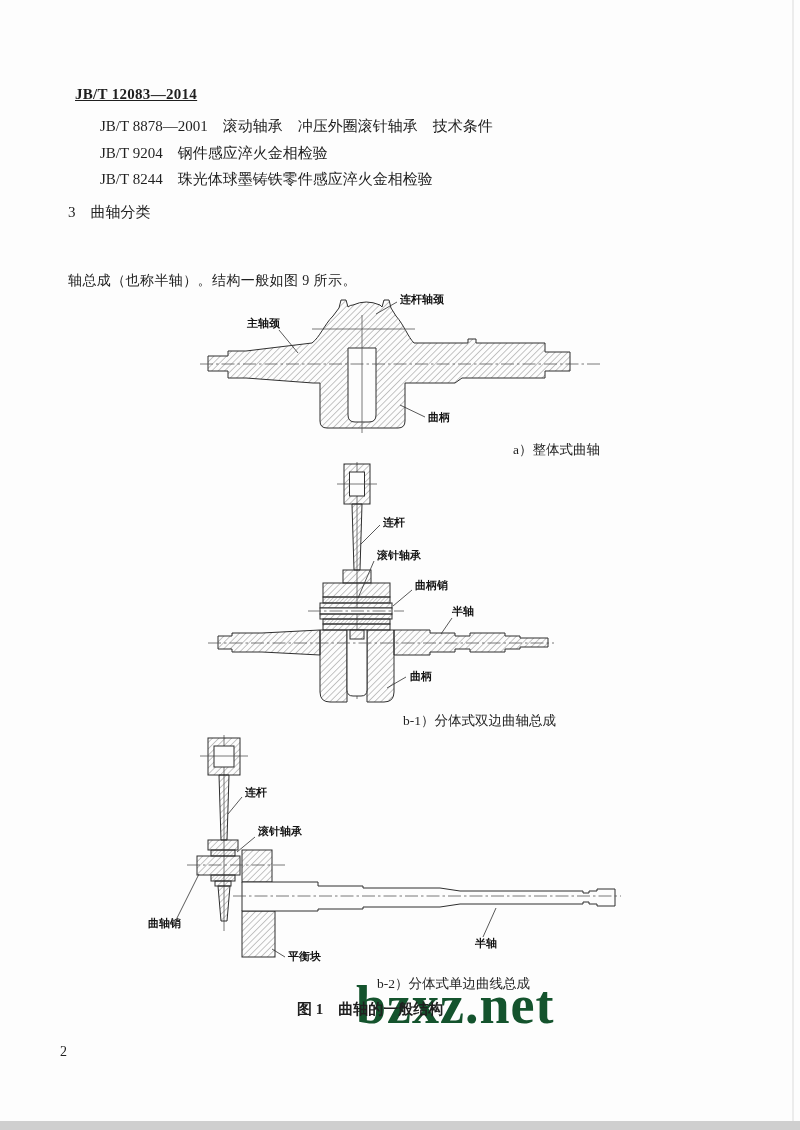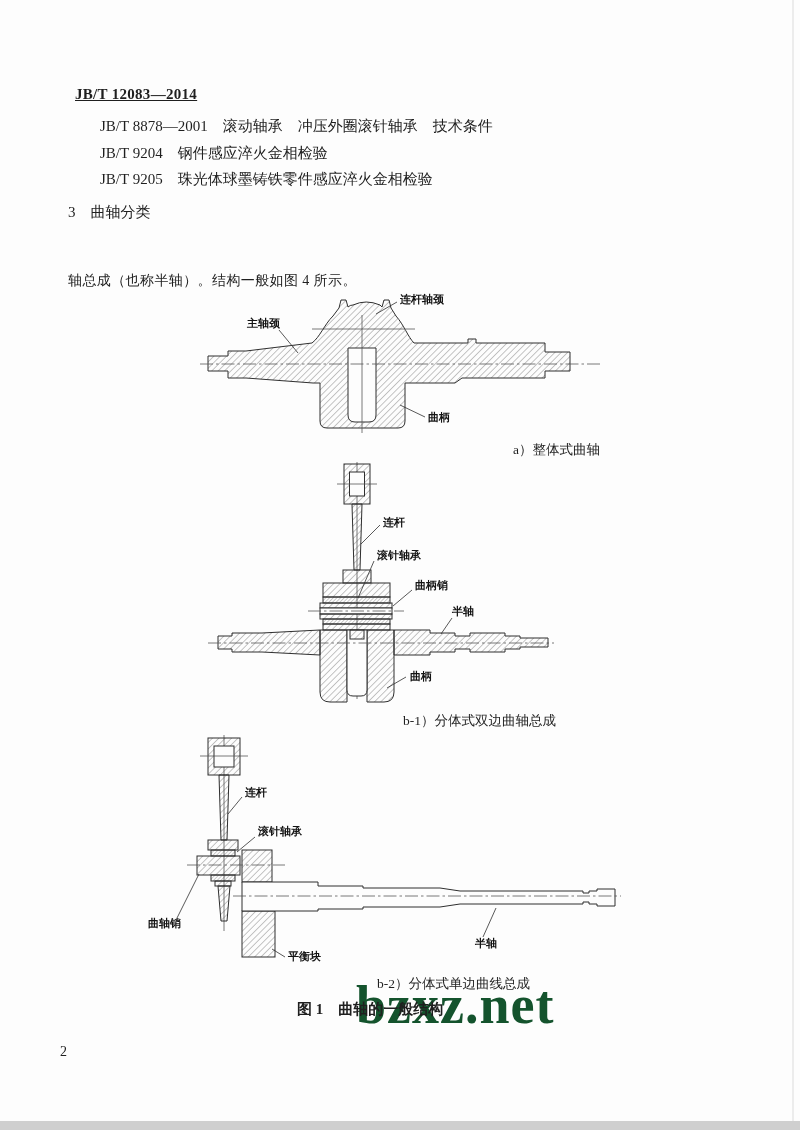--- a/index.html
+++ b/index.html
@@ -32,25 +32,25 @@
 <body>
 
 <div class="page">
 
   <div class="wm">bzxz.net</div>
 
   <div class="hdr">JB/T 12083—2014</div>
 
   <div class="ref" style="top:117px">JB/T 8878—2001　滚动轴承　冲压外圈滚针轴承　技术条件</div>
   <div class="ref" style="top:144px">JB/T 9204　钢件感应淬火金相检验</div>
-  <div class="ref" style="top:170px">JB/T 9205　珠光体球墨铸铁零件感应淬火金相检验</div>
+  <div class="ref" style="top:170px">JB/T 8244　珠光体球墨铸铁零件感应淬火金相检验</div>
 
   <div class="sec">3　曲轴分类</div>
 
-  <div class="pline pl2">轴总成（也称半轴）。结构一般如图 4 所示。</div>
+  <div class="pline pl2">轴总成（也称半轴）。结构一般如图 9 所示。</div>
 
   <svg style="left:200px;top:293px" width="400" height="150" viewBox="0 0 400 150">
     <defs>
       <pattern id="hA" width="4.5" height="4.5" patternUnits="userSpaceOnUse" patternTransform="rotate(45)">
         <line x1="0" y1="0" x2="0" y2="4.5" stroke="#5a5a5a" stroke-width="0.7"></line>
       </pattern>
     </defs>
     <g>
       <path class="oln" fill="url(#hA)" style="fill:url(#hA)" d="M 8,63 H 28 V 58 H 46 L 112,50 C 120,44 124,32 133,23 L 139,15 L 141,7 L 146,7 L 148,14
            Q 150,12 153,12 Q 166,6 180,12 L 182,14 L 184,7 L 189,7 L 191,15 L 196,23

